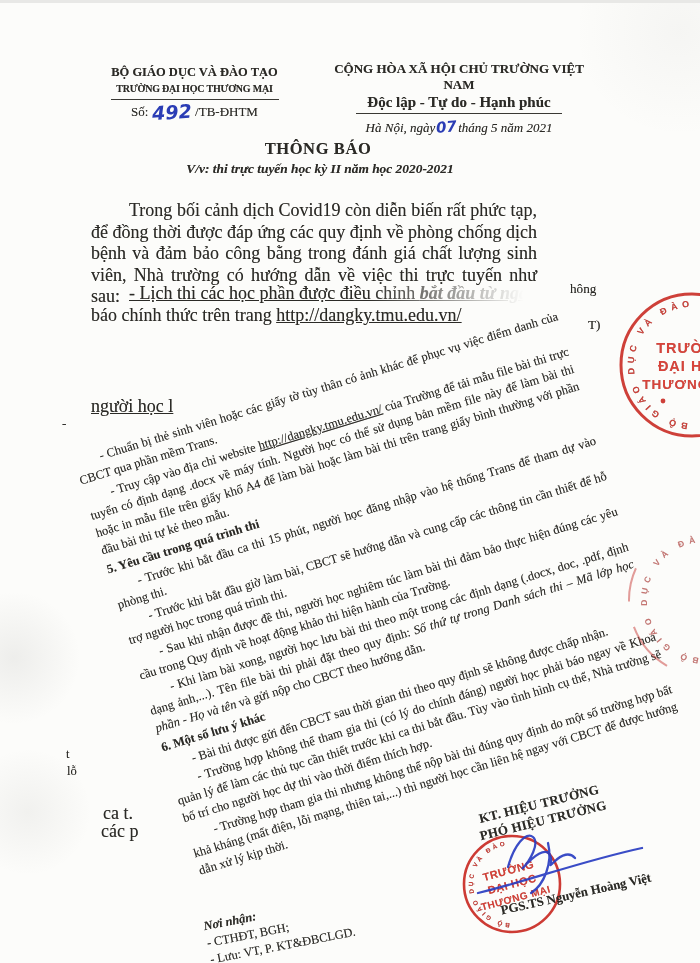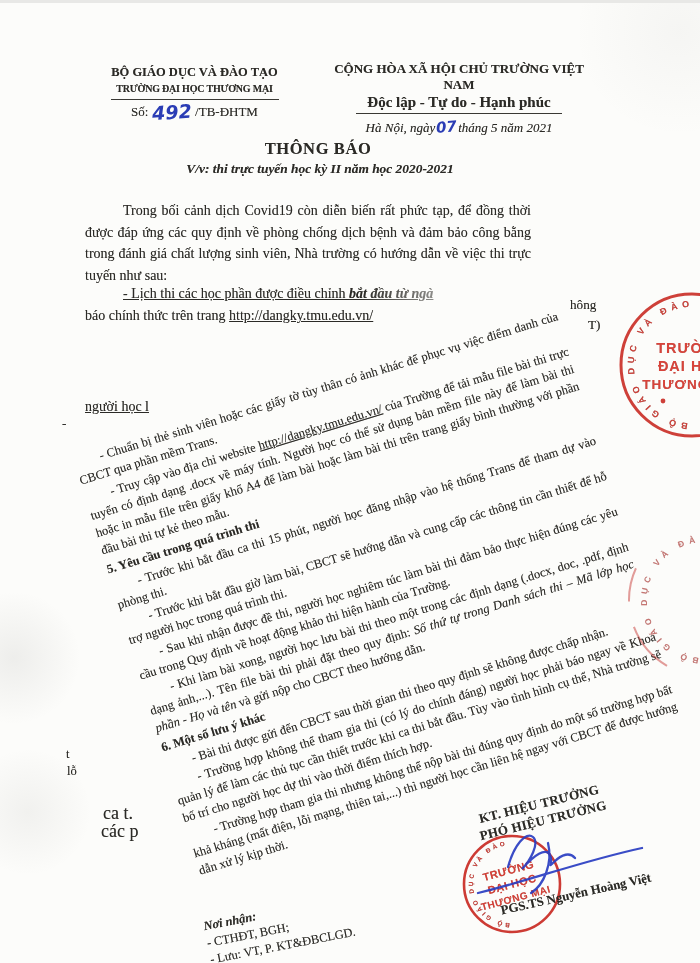--- a/index.html
+++ b/index.html
@@ -39,21 +39,21 @@
   .docnum{margin-top:4px;font-size:13px;}
   .docnum .hand{font-size:19px;transform:rotate(-4deg);margin:0 3px 0 4px;vertical-align:-3px;}
   .hdr-r{left:328px;top:58px;width:262px;font-size:13px;line-height:16px;}
   .hdr-r .motto{font-size:15px;margin-top:1px;text-align:center;}
   .dateline{margin-top:5px;font-size:13px;}
   .dateline .hand{font-size:15px;transform:rotate(-5deg);margin:0 1px;}
   
   .ttl{left:0;top:136px;width:636px;font-size:16.5px;letter-spacing:.6px;}
   .sttl{left:0;top:158px;width:640px;font-size:13.4px;text-align:center;}
   
-  .body-line{left:85px;width:446px;font-size:14px;line-height:21.5px;}
+  .body-line{left:91px;width:446px;font-size:18px;line-height:21.5px;}
   .intro{top:197px;text-indent:38px;}
   .h1{top:258px;font-weight:bold;}
   .ln{white-space:nowrap;overflow:hidden;}
   
   .rot{
     left:72px;top:452px;width:505px;
     transform:rotate(-17deg);transform-origin:0 0;
     font-size:12.5px;line-height:18px;text-align:justify;
   }
   .rot p{margin:0 0 1px;text-indent:26px;}
@@ -94,21 +94,21 @@
 
   <div class="abs ttl ctr b">THÔNG BÁO</div>
   <div class="abs sttl ctr b i">V/v: thi trực tuyến học kỳ II năm học 2020-2021</div>
 
   <div class="abs body-line intro just">Trong bối cảnh dịch Covid19 còn diễn biến rất phức tạp, để đồng thời được đáp ứng các quy định về phòng chống dịch bệnh và đảm bảo công bằng trong đánh giá chất lượng sinh viên, Nhà trường có hướng dẫn về việc thi trực tuyến như sau:</div>
 
 
   <div class="abs body-line ln fade" style="top:280px;text-indent:38px;">
     <span>- Lịch thi các học phần được điều chỉnh </span><span class="b i">bắt đầu từ ngà</span>
   </div>
-  <div class="abs frag" style="left:570px;top:294px;">hông</div>
+  <div class="abs frag" style="left:570px;top:278px;">hông</div>
 
   <div class="abs body-line ln" style="top:302px;">
     <span>báo chính thức trên trang </span><a class="doclink" href="#">http://dangky.tmu.edu.vn/</a>
   </div>
 
   <div class="abs frag" style="left:588px;top:314px;">T)</div>
 
 
   <div class="abs body-line ln fade" style="top:393px;width:160px;">người học l</div>
   <div class="abs frag" style="left:62px;top:412px;">-</div>

